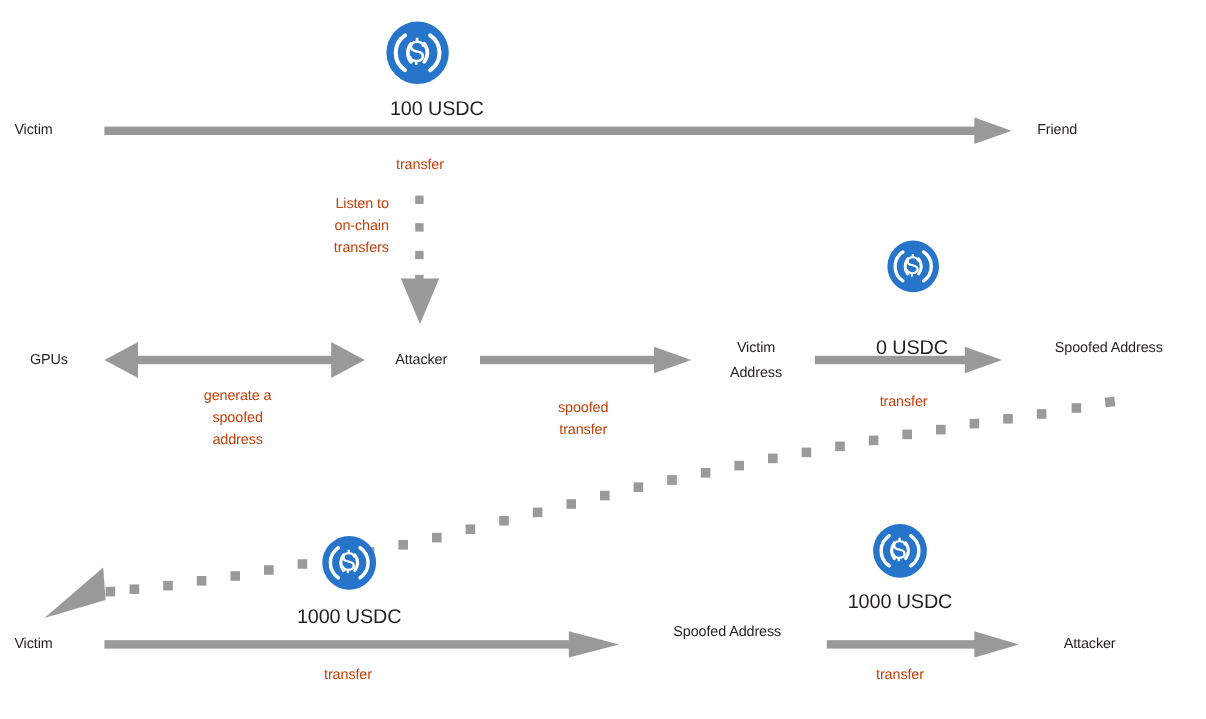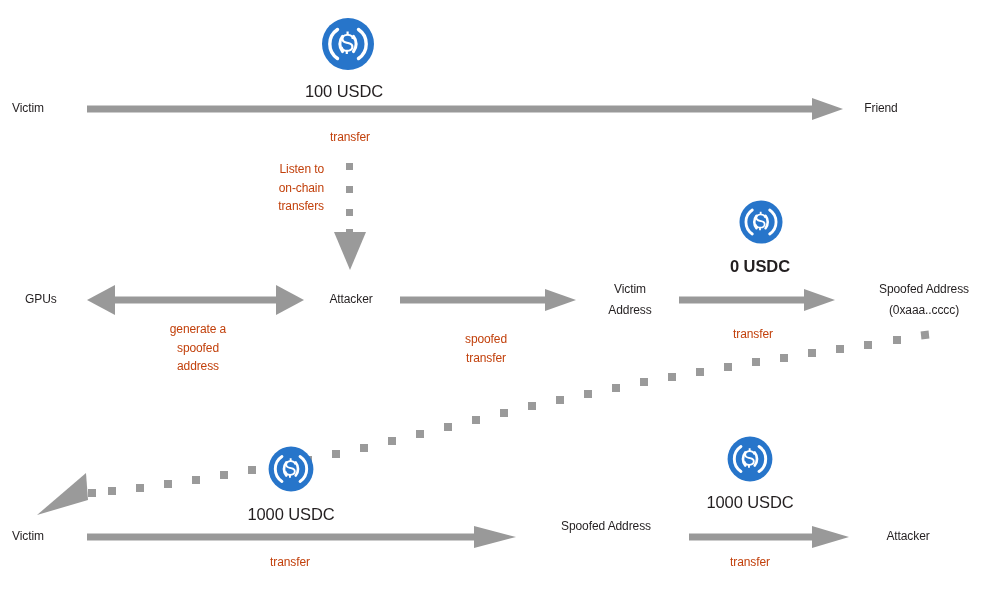--- a/index.html
+++ b/index.html
@@ -182,23 +182,23 @@
     <svg width="50" height="50" viewBox="0 0 58 58">
       <circle cx="29" cy="29" r="26" fill="#2775ca"></circle>
       <path d="M18.5 14.5a17.5 17.5 0 0 0 0 29" stroke="#ffffff" stroke-width="3.4" fill="none" stroke-linecap="round"></path>
       <path d="M39.5 14.5a17.5 17.5 0 0 1 0 29" stroke="#ffffff" stroke-width="3.4" fill="none" stroke-linecap="round"></path>
       <path d="M23.5 21.5a12 12 0 0 0 0 15" stroke="#ffffff" stroke-width="3.1" fill="none" stroke-linecap="round"></path>
       <path d="M34.5 21.5a12 12 0 0 1 0 15" stroke="#ffffff" stroke-width="3.1" fill="none" stroke-linecap="round"></path>
       <path d="M32.7 23.9c0-2-1.7-3.1-4.2-3.1s-4 1.1-4 2.9c0 1.7 1.2 2.5 3.6 3l1.3.3c3.4.7 5.1 2.1 5.1 4.8 0 2.9-2.2 4.7-5.6 4.9v2.4h-2.2v-2.4c-3.4-.3-5.5-2.1-5.6-5h2.6c.1 1.9 1.8 3.1 4.4 3.1 2.6 0 4.2-1.1 4.2-2.9 0-1.6-1.1-2.4-3.5-2.9l-1.5-.3c-3.3-.7-5-2.3-5-4.9 0-2.8 2.1-4.6 5.2-4.9v-2.4h2.2v2.4c3.2.3 5.1 2.1 5.2 5z" fill="#ffffff"></path>
     </svg>
   </div>
 
-  <div class="amount-label" style="left:284px; top:81px; width:120px;">100 USDC</div>
-
-  <div class="amount-label" style="left:710px; top:256px; width:100px;font-weight:bold;">0 USDC</div>
+  <div class="amount-label" style="left:304px; top:81px; width:120px;">100 USDC</div>
+
+  <div class="amount-label" style="left:710px; top:280px; width:100px;">0 USDC</div>
 
   <div class="amount-label" style="left:231px; top:504px; width:120px;">1000 USDC</div>
 
   <div class="amount-label" style="left:690px; top:492px; width:120px;">1000 USDC</div>
 
   <div class="node-label align-left" style="left:12px; top:98px; width:75px;">Victim</div>
 
   <div class="node-label" style="left:807px; top:98px; width:148px;">
     <div>Friend</div>
   </div>
@@ -207,21 +207,20 @@
 
   <div class="node-label" style="left:309px; top:289px; width:84px;">Attacker</div>
 
   <div class="node-label" style="left:589px; top:279px; width:82px;">
     <div>Victim</div>
     <div>Address</div>
   </div>
 
   <div class="node-label" style="left:845px; top:279px; width:158px;">
     <div>Spoofed Address</div>
-    <div>(0xaaa..cccc)</div>
   </div>
 
   <div class="node-label align-left" style="left:12px; top:526px; width:75px;">Victim</div>
 
   <div class="node-label" style="left:526px; top:516px; width:160px;">
     <div>Spoofed Address</div>
   </div>
 
   <div class="node-label" style="left:858px; top:526px; width:100px;">Attacker</div>
 

